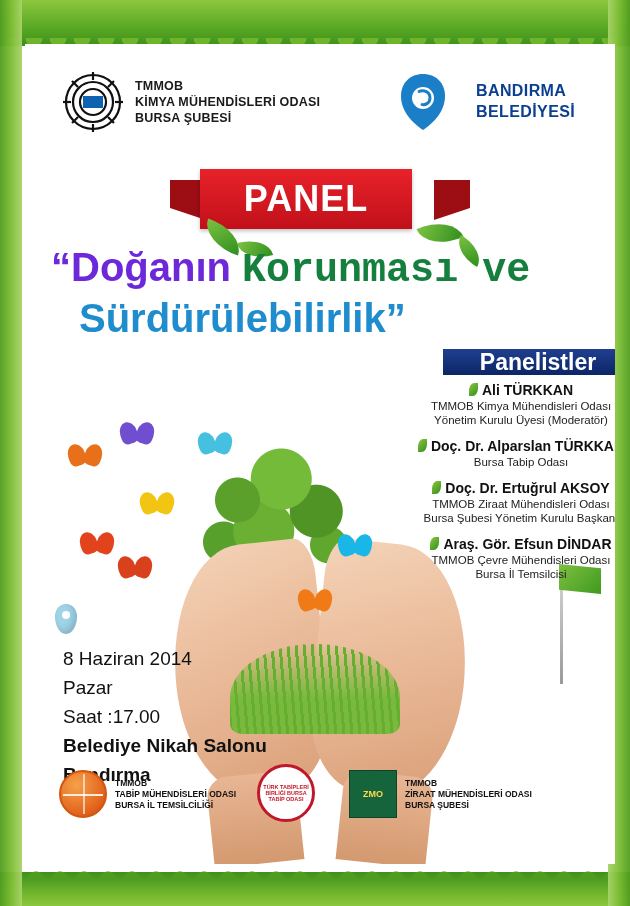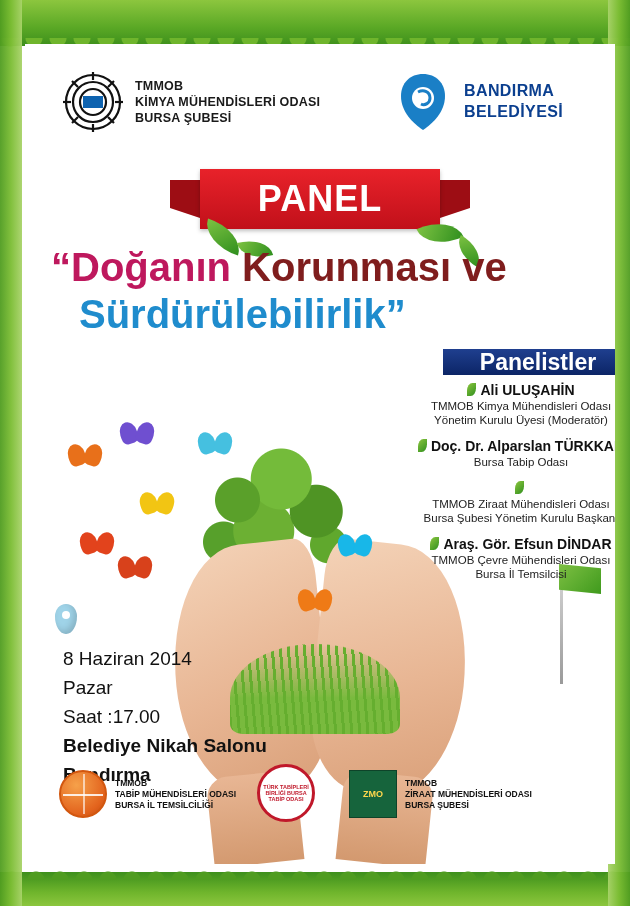--- a/index.html
+++ b/index.html
@@ -80,33 +80,33 @@
   .gear {
     width: 64px; height: 64px; position: relative;
   }
   .gear svg { display:block; }
   .tmmob-text {
     font-size: 12.5px; font-weight: bold; color: #1a1a1a; line-height: 16px;
     letter-spacing: .2px;
   }
   .bel-wrap {
     position: absolute; left: 355px; top: 4px;
-    display: flex; align-items: center; gap: 12px;
+    display: flex; align-items: center; gap: 24px;
   }
   .bel-mark { width: 58px; height: 62px; }
   .bel-text {
     font-size: 16px; font-weight: bold; color: #0b3f8f; line-height: 21px;
     letter-spacing: .4px;
   }
 
   
   .ribbon {
     position: absolute;
     top: 125px; left: 175px;
-    width: 240px; height: 60px;
+    width: 212px; height: 60px;
     background: linear-gradient(180deg,#e8222a 0%, #c1101a 100%);
     box-shadow: 0 2px 4px rgba(0,0,0,.25);
     display:flex; align-items:center; justify-content:center;
   }
   .ribbon-txt {
     color:#fff; font-size: 36px; font-weight: bold; letter-spacing: 1px;
     font-family: "Liberation Sans", sans-serif;
   }
   .ribbon-tail-l, .ribbon-tail-r {
     position:absolute; top: 136px; width: 36px; height: 40px;
@@ -135,22 +135,22 @@
     font-size: 40px; font-weight: bold; line-height: 46px;
     font-family: "Liberation Sans", sans-serif;
     white-space: nowrap;
   }
   .title-line2 {
     font-size: 40px; font-weight: bold; line-height: 48px;
     margin-left: 28px;
     color: #1f8ccd;
     white-space: nowrap;
   }
-  .t-dark { color: #be185d; text-align: center; }
-  .t-blue { color: #7f1d1d; }
+  .t-dark { color: #6d28d9; text-align: center; }
+  .t-blue { color: #15803d; font-family: Liberation Mono, monospace; }
 
   
   .panel-bar {
     position:absolute; top: 305px; left: 418px; width: 190px; height: 26px;
     background: linear-gradient(180deg,#1f3f8f 0%, #0c2566 100%);
   }
   .panel-bar span {
     color:#fff; font-size: 23px; font-weight: bold;
     display:block; text-align:center; line-height: 26px;
   }
@@ -403,36 +403,36 @@
     </div>
 
     <div class="panel-bar">
       <span>Panelistler</span>
     </div>
 
     <div class="panelists">
 
       <div class="panelist">
         <div class="pname">
-          <span class="p-leaf"></span><span>Ali ULUŞAHİN</span>
+          <span class="p-leaf"></span><span>Ali TÜRKKAN</span>
         </div>
         <div class="porg" style="white-space:pre-line">TMMOB Kimya Mühendisleri Odası
 Yönetim Kurulu Üyesi (Moderatör)</div>
       </div>
 
       <div class="panelist">
         <div class="pname">
           <span class="p-leaf"></span><span>Doç. Dr. Alparslan TÜRKKAN</span>
         </div>
         <div class="porg" style="white-space:pre-line">Bursa Tabip Odası</div>
       </div>
 
       <div class="panelist">
         <div class="pname">
-          <span class="p-leaf"></span>
+          <span class="p-leaf"></span><span>Doç. Dr. Ertuğrul AKSOY</span>
         </div>
         <div class="porg" style="white-space:pre-line">TMMOB Ziraat Mühendisleri Odası
 Bursa Şubesi Yönetim Kurulu Başkanı</div>
       </div>
 
       <div class="panelist">
         <div class="pname">
           <span class="p-leaf"></span><span>Araş. Gör. Efsun DİNDAR</span>
         </div>
         <div class="porg" style="white-space:pre-line">TMMOB Çevre Mühendisleri Odası

